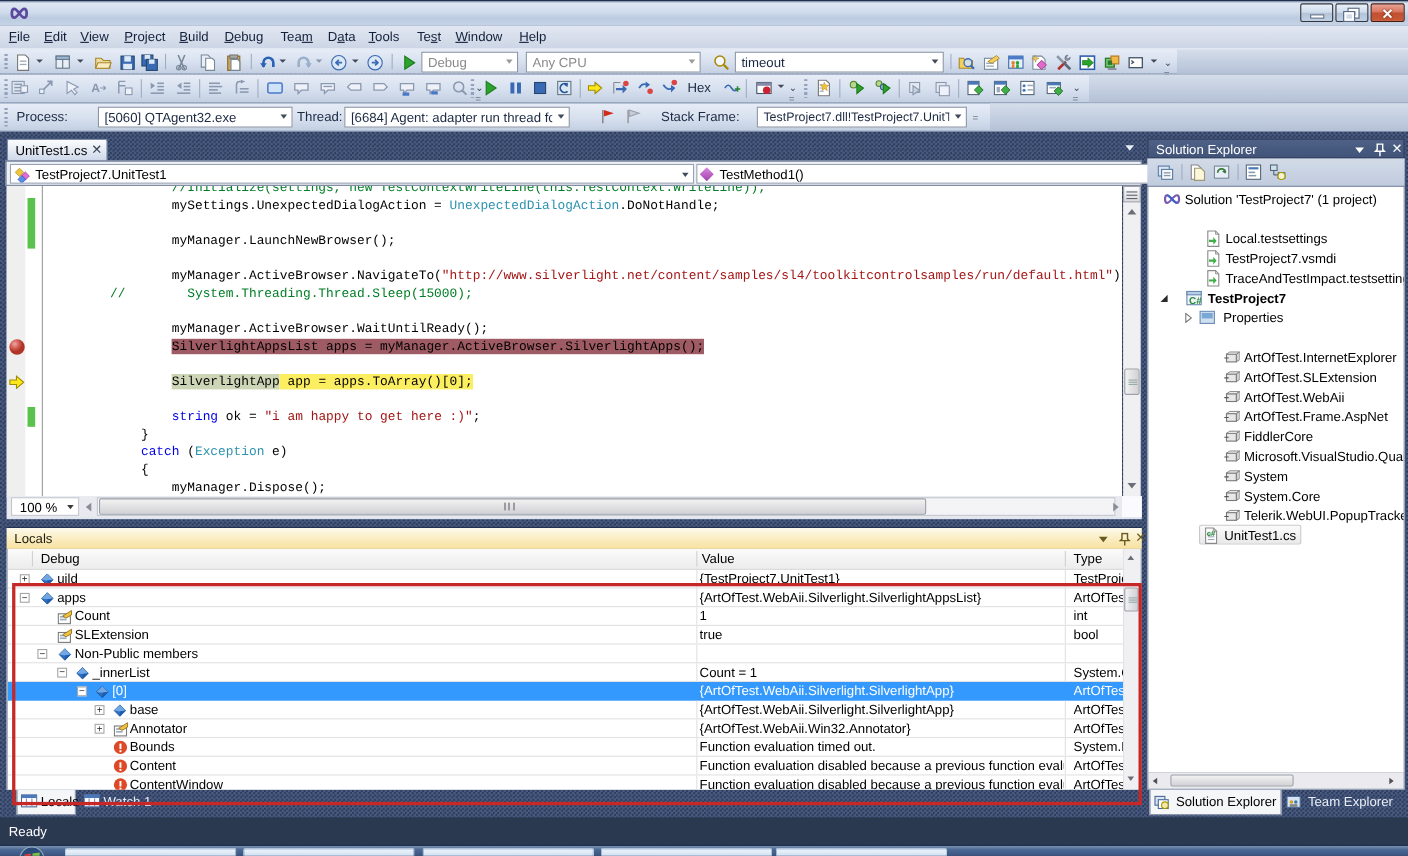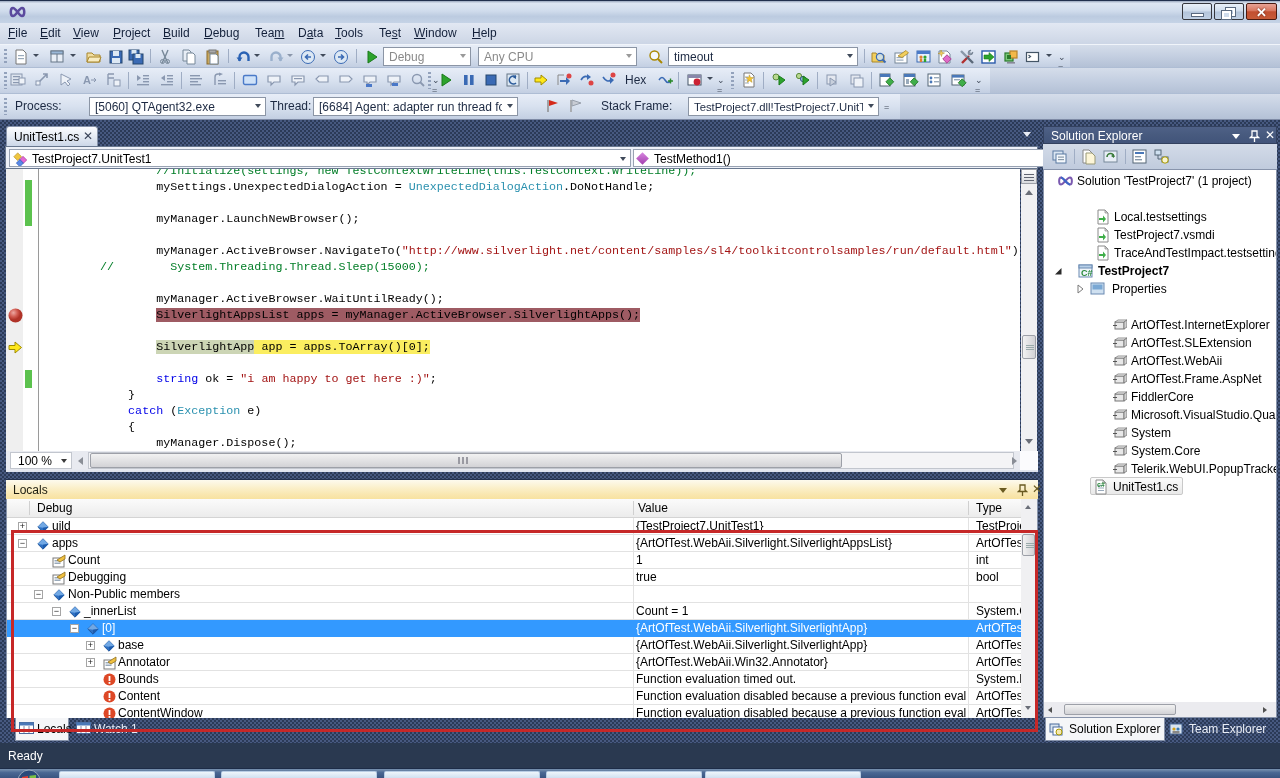--- a/index.html
+++ b/index.html
@@ -605,21 +605,21 @@
           <div class="cline" style="left:626px"></div>
           <div class="cline" style="left:961px"></div>
         </div>
         <div class="lrow" style="top:70px;">
           <svg style="position:absolute;left:45px;top:2px" width="14" height="14">
             <rect x="1" y="4" width="11" height="9" fill="#fff" stroke="#7a7a7a"></rect>
             <rect x="2.5" y="6" width="6" height="1.5" fill="#9ab"></rect>
             <rect x="2.5" y="8.5" width="6" height="1.5" fill="#9ab"></rect>
             <path d="M5 6 L13 1 L13 5 L8 8 Z" fill="#f0c040" stroke="#907020" stroke-width="0.8"></path>
           </svg>
-          <div class="nm" style="left:61px">Debugging</div>
+          <div class="nm" style="left:61px">SLExtension</div>
           <div class="val">true</div>
           <div class="typ">bool</div>
           <div class="cline" style="left:626px"></div>
           <div class="cline" style="left:961px"></div>
         </div>
         <div class="lrow" style="top:87px;">
           <div class="ebox" style="left:27px">−</div>
           <svg style="position:absolute;left:46px;top:3px" width="12" height="12">
             <path d="M6 0.8 L11.2 6 L6 11.2 L0.8 6 Z" fill="#2e71c4" stroke="#184a8c" stroke-width="0.8"></path>
             <path d="M6 0.8 L11.2 6 L6 6.8 L0.8 6 Z" fill="#71a8e4"></path>

